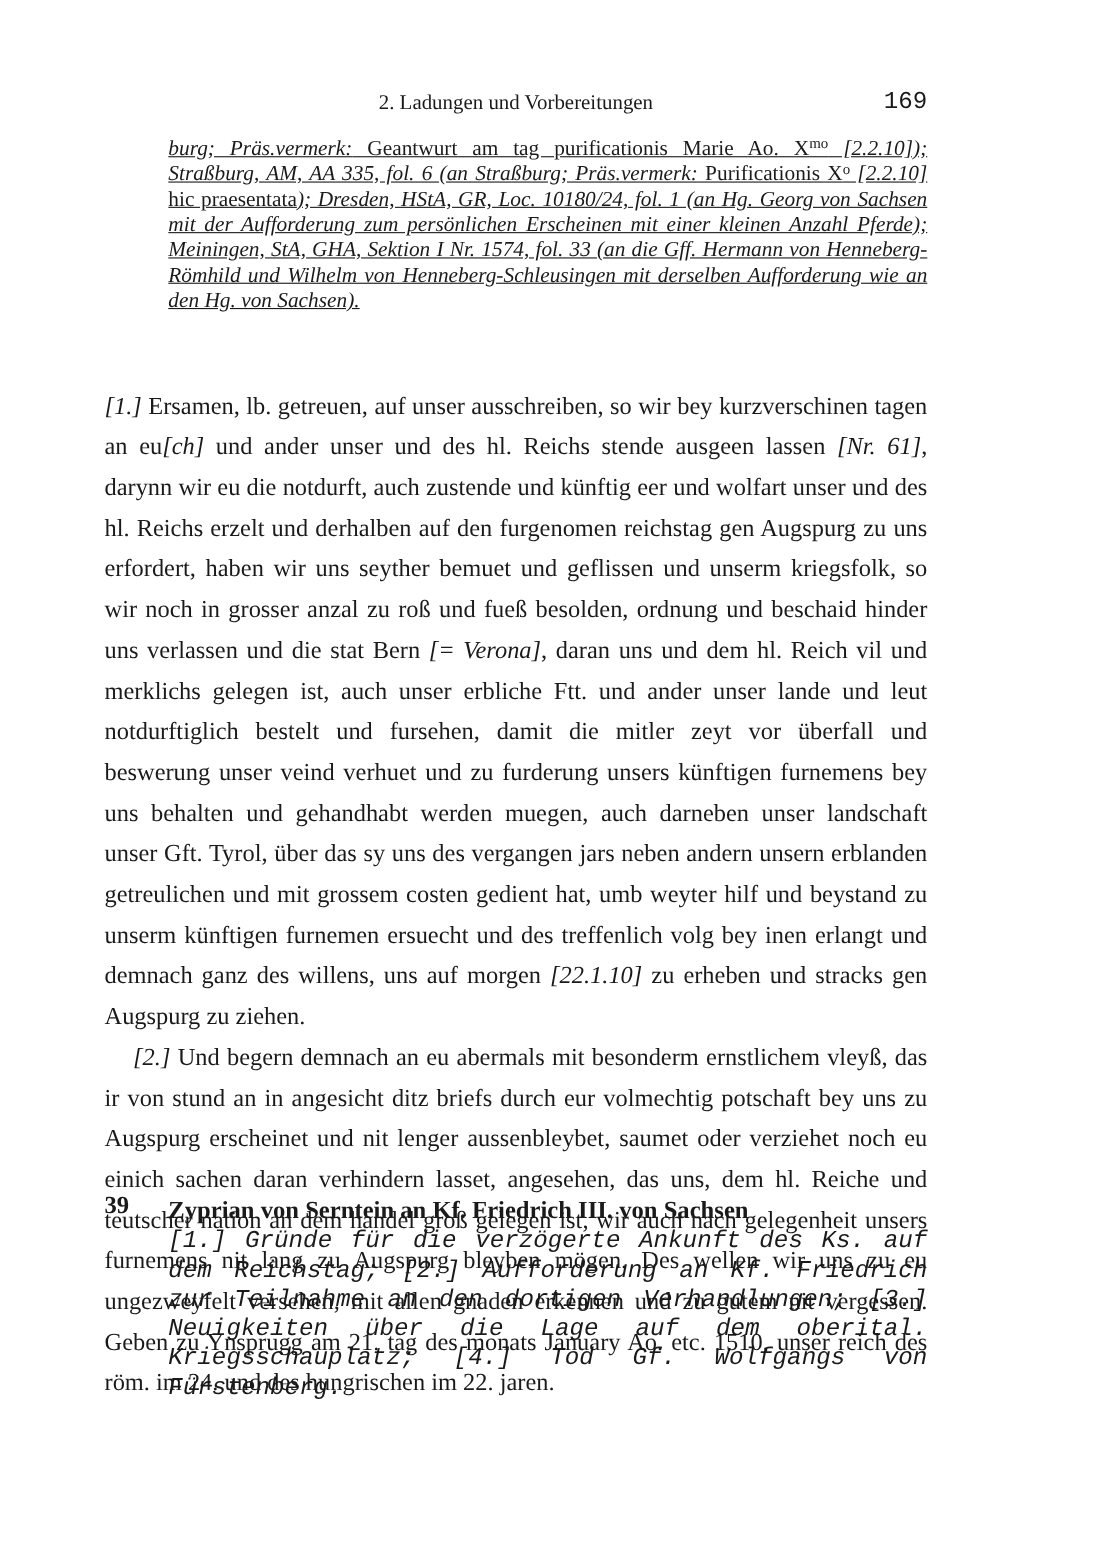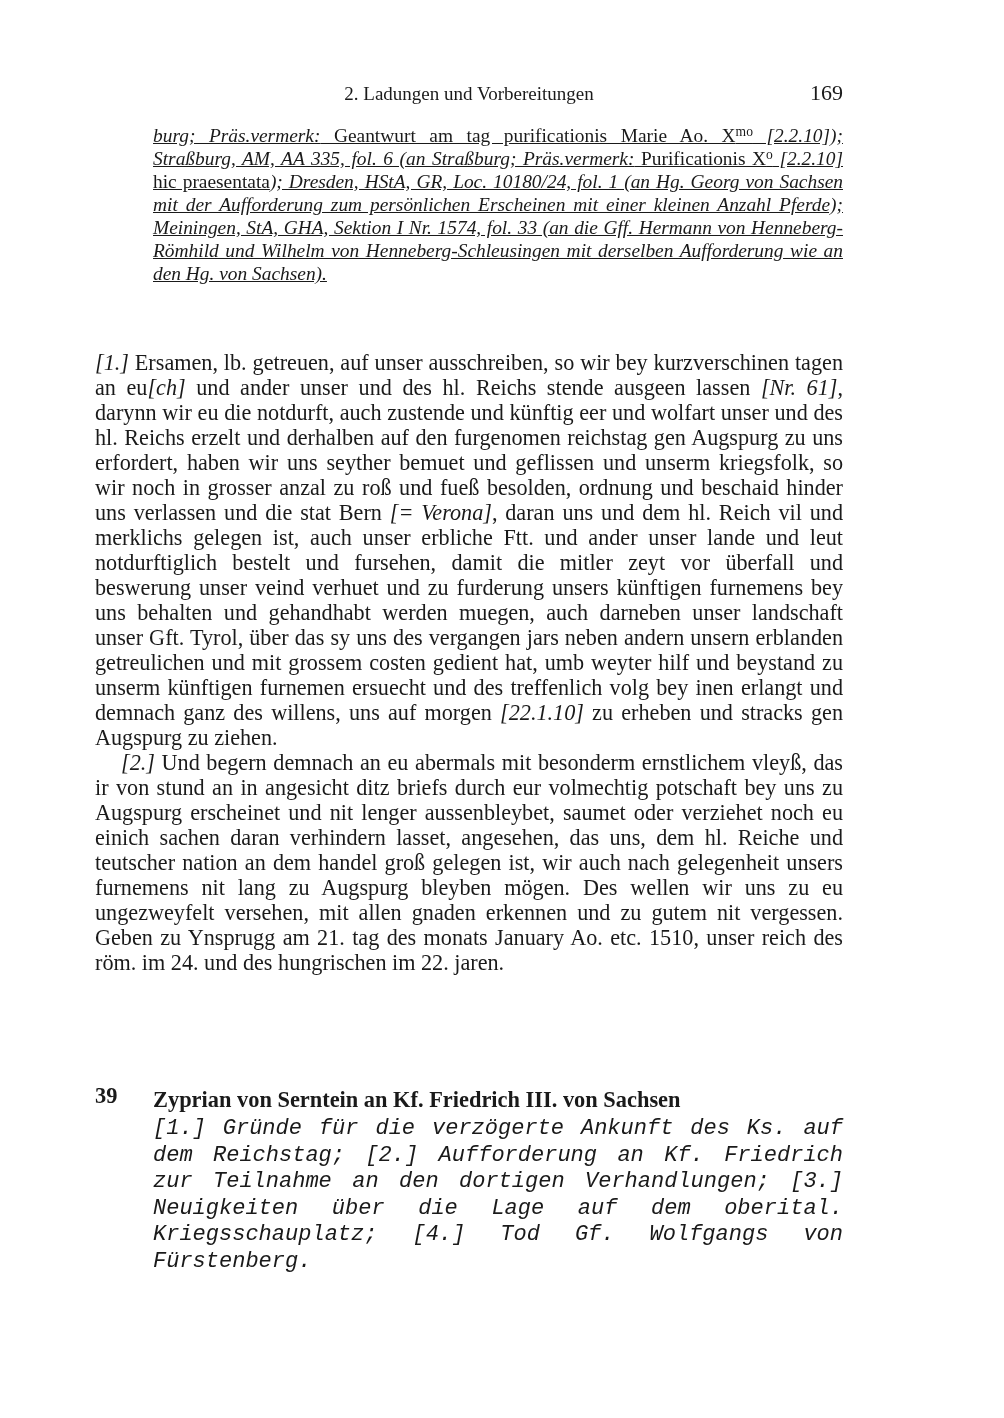--- a/index.html
+++ b/index.html
@@ -33,41 +33,42 @@
       position: absolute;
       left: 0; right: 0;
       text-align: center;
       top: 3px;
     }
     .page-number {
       position: absolute;
       right: 0;
       top: 0;
       font-size: 22px;
+      font-family: Liberation Mono, monospace;
     }
     .apparatus {
       position: absolute;
       left: 153px;
       width: 690px;
       font-size: 19.4px;
       line-height: 23px;
       text-align: justify;
     }
     .apparatus p { margin: 0; }
     .app1 { top: 124px; text-decoration: underline; }
     .app2 { top: 294px; }
     .it { font-style: italic; }
     .sup { font-size: 0.7em; vertical-align: 0.45em; line-height: 0; }
     .body-text {
       position: absolute;
       left: 95px;
       top: 350px;
       width: 748px;
       font-size: 22.2px;
-      line-height: 25px;
+      line-height: 37px;
       text-align: justify;
     }
     .body-text p { margin: 0; }
     .body-text p.indent { text-indent: 26px; }
     .doc-heading {
       position: absolute;
       left: 95px;
       top: 1082px;
       width: 748px;
       font-size: 22.4px;

